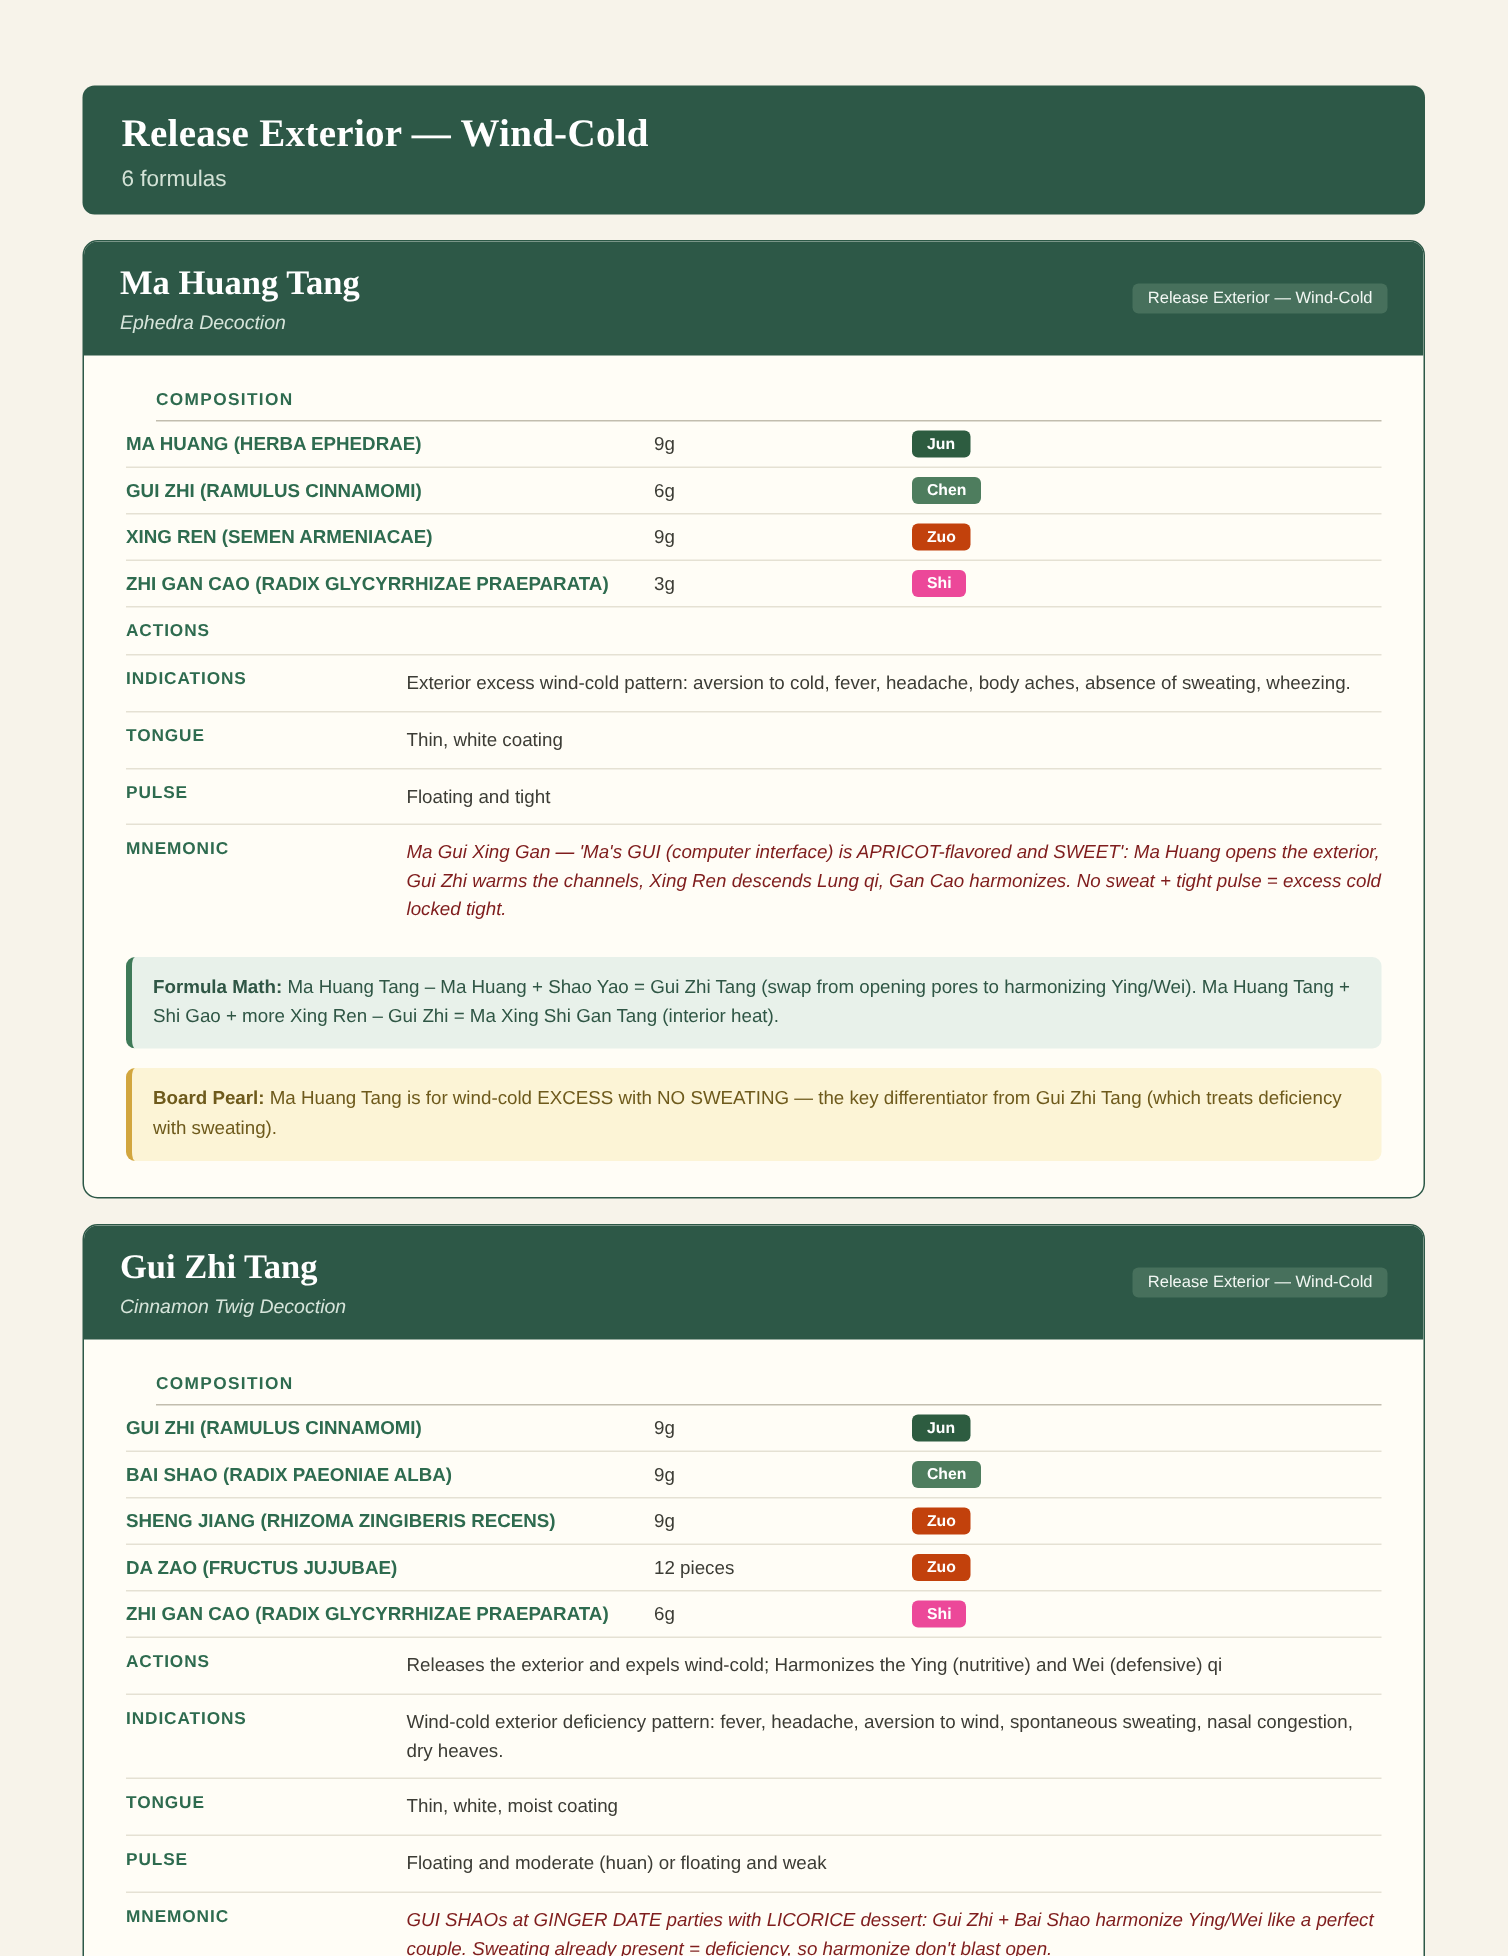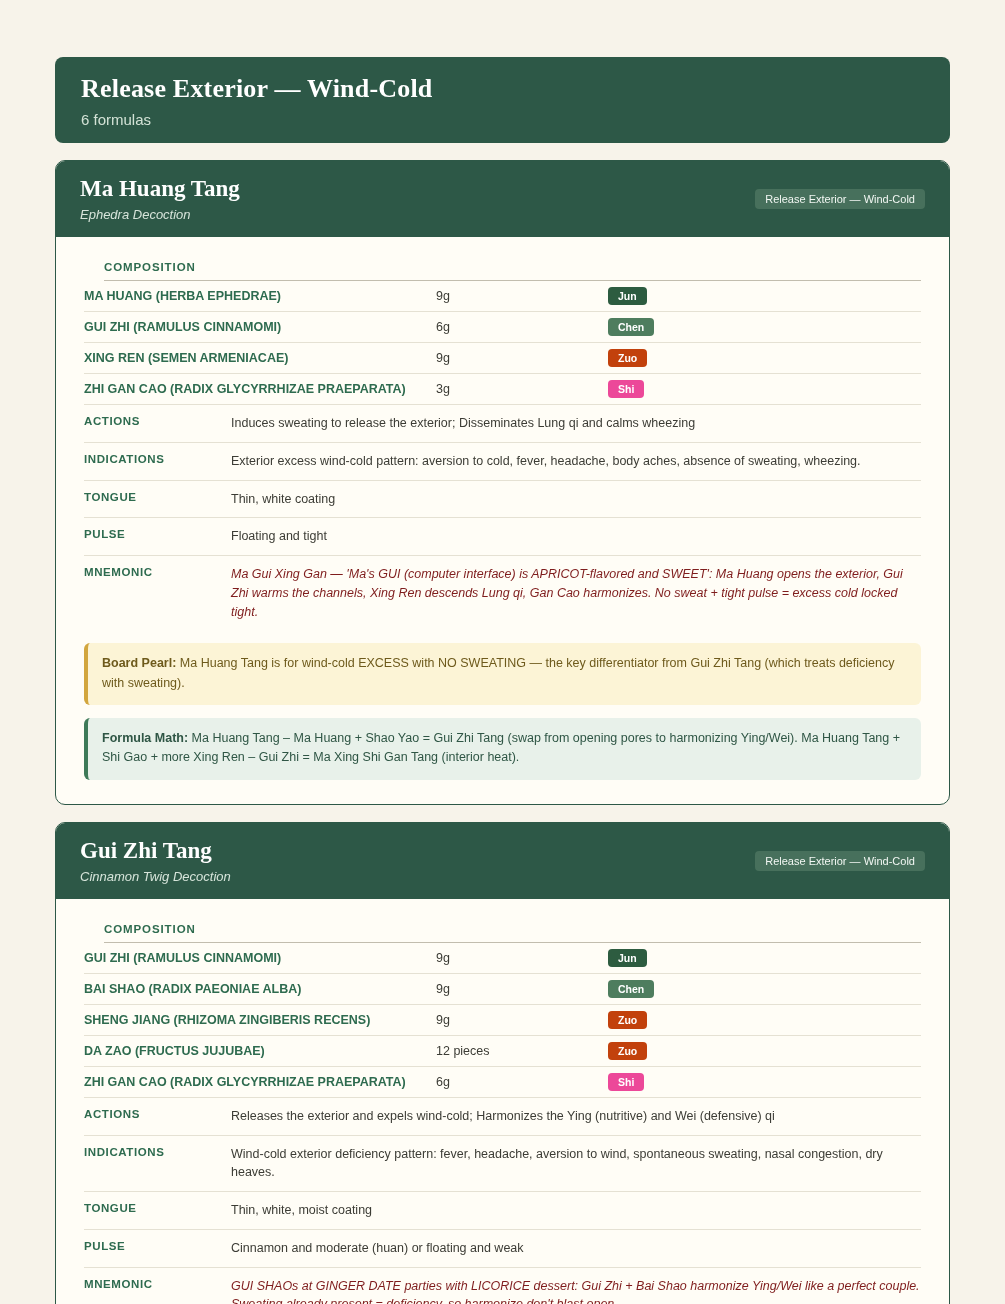--- a/index.html
+++ b/index.html
@@ -107,20 +107,21 @@
   .role-badge[data-role="Jun"]  { background: #2d5c40; }
   .role-badge[data-role="Chen"] { background: #4e7d5e; }
   .role-badge[data-role="Zuo"]  { background: #c2410c; }
   .role-badge[data-role="Shi"]  { background: #ec4899; }
   
   .detail-row {
     display: flex;
     padding: 9px 0;
     border-bottom: 1px solid #e5e1d3;
     font-size: 12.5px;
+    gap: 40px;
   }
   .detail-row.last { border-bottom: none; }
   .detail-label {
     width: 147px;
     flex-shrink: 0;
     color: #2e6b4f;
     font-weight: bold;
     font-size: 11.5px;
     letter-spacing: 0.6px;
     padding-top: 1px;
@@ -189,46 +190,45 @@
           <tr>
             <td class="herb">ZHI GAN CAO (RADIX GLYCYRRHIZAE PRAEPARATA)</td>
             <td class="dose">3g</td>
             <td class="role-cell"><span class="role-badge" data-role="Shi">Shi</span></td>
           </tr>
         </tbody>
       </table>
 
       <div class="detail-row">
         <div class="detail-label">ACTIONS</div>
-        <div class="detail-text">Induces sweating to release the exterior; Disseminates Lung qi and calms wheezing</div>
       </div>
       <div class="detail-row">
         <div class="detail-label">INDICATIONS</div>
         <div class="detail-text">Exterior excess wind-cold pattern: aversion to cold, fever, headache, body aches, absence of sweating, wheezing.</div>
       </div>
       <div class="detail-row">
         <div class="detail-label">TONGUE</div>
         <div class="detail-text">Thin, white coating</div>
       </div>
       <div class="detail-row">
         <div class="detail-label">PULSE</div>
         <div class="detail-text">Floating and tight</div>
       </div>
       <div class="detail-row last">
         <div class="detail-label">MNEMONIC</div>
         <div class="detail-text italic">Ma Gui Xing Gan — 'Ma's GUI (computer interface) is APRICOT-flavored and SWEET': Ma Huang opens the exterior, Gui Zhi warms the channels, Xing Ren descends Lung qi, Gan Cao harmonizes. No sweat + tight pulse = excess cold locked tight.</div>
       </div>
 
+      <div class="callout math">
+        <span class="callout-label">Formula Math:</span>
+        <span>Ma Huang Tang – Ma Huang + Shao Yao = Gui Zhi Tang (swap from opening pores to harmonizing Ying/Wei). Ma Huang Tang + Shi Gao + more Xing Ren – Gui Zhi = Ma Xing Shi Gan Tang (interior heat).</span>
+      </div>
       <div class="callout pearl">
         <span class="callout-label">Board Pearl:</span>
         <span>Ma Huang Tang is for wind-cold EXCESS with NO SWEATING — the key differentiator from Gui Zhi Tang (which treats deficiency with sweating).</span>
-      </div>
-      <div class="callout math">
-        <span class="callout-label">Formula Math:</span>
-        <span>Ma Huang Tang – Ma Huang + Shao Yao = Gui Zhi Tang (swap from opening pores to harmonizing Ying/Wei). Ma Huang Tang + Shi Gao + more Xing Ren – Gui Zhi = Ma Xing Shi Gan Tang (interior heat).</span>
       </div>
 
     </div>
   </section>
 
   <section class="card">
     <div class="card-head">
       <div>
         <h2>Gui Zhi Tang</h2>
         <div class="card-sub">Cinnamon Twig Decoction</div>
@@ -275,21 +275,21 @@
       <div class="detail-row">
         <div class="detail-label">INDICATIONS</div>
         <div class="detail-text">Wind-cold exterior deficiency pattern: fever, headache, aversion to wind, spontaneous sweating, nasal congestion, dry heaves.</div>
       </div>
       <div class="detail-row">
         <div class="detail-label">TONGUE</div>
         <div class="detail-text">Thin, white, moist coating</div>
       </div>
       <div class="detail-row">
         <div class="detail-label">PULSE</div>
-        <div class="detail-text">Cinnamon and moderate (huan) or floating and weak</div>
+        <div class="detail-text">Floating and moderate (huan) or floating and weak</div>
       </div>
       <div class="detail-row last">
         <div class="detail-label">MNEMONIC</div>
         <div class="detail-text italic">GUI SHAOs at GINGER DATE parties with LICORICE dessert: Gui Zhi + Bai Shao harmonize Ying/Wei like a perfect couple. Sweating already present = deficiency, so harmonize don't blast open.</div>
       </div>
 
     </div>
   </section>
 
 </div>

